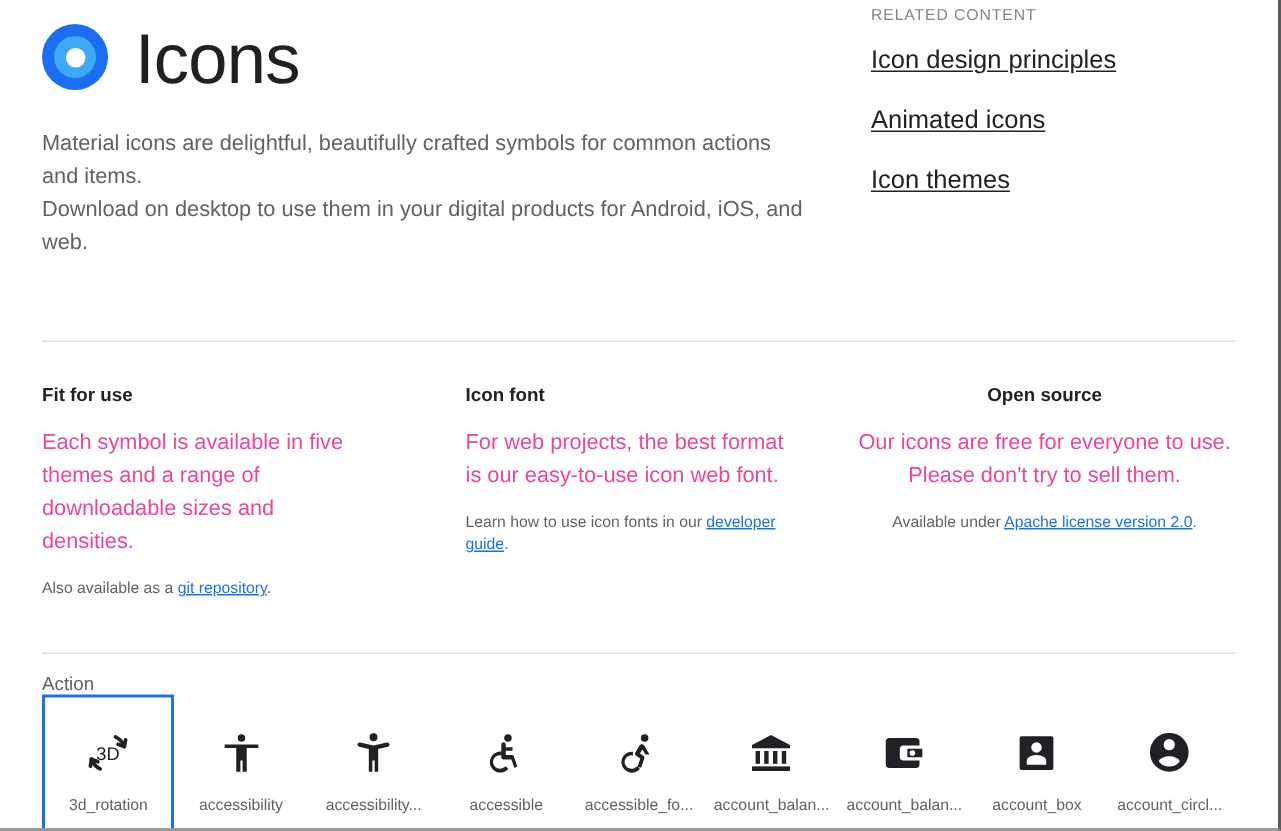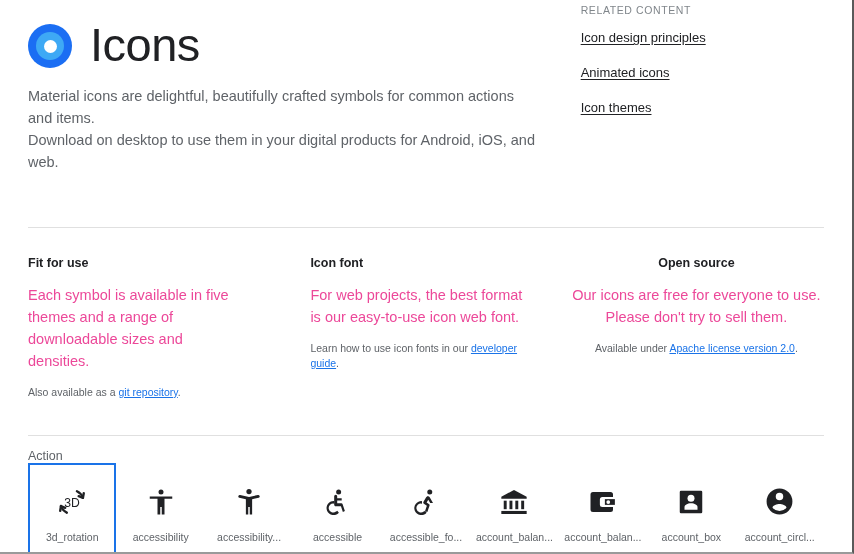--- a/index.html
+++ b/index.html
@@ -29,21 +29,21 @@
     padding: 0;
   }
 
   .hero-left {
     width: 570px;
     padding: 8px 28px 0 28px;
   }
 
   .title-row {
     display: flex;
-    align-items: flex-end;
+    align-items: center;
     gap: 18px;
     height: 60px;
   }
 
   .logo {
     width: 44px;
     height: 44px;
     border-radius: 50%;
     background: #1b6ef3;
     display: flex;
@@ -90,21 +90,21 @@
   .related-label {
     font-size: 10.5px;
     letter-spacing: 0.6px;
     color: #80868b;
     text-transform: uppercase;
     margin-bottom: 14px;
   }
 
   .related-link {
     display: block;
-    font-size: 13px;
+    font-size: 17px;
     color: #202124;
     text-decoration: underline;
     text-underline-offset: 2px;
     margin-bottom: 20px;
     cursor: pointer;
   }
 
   
   .divider {
     height: 1px;

